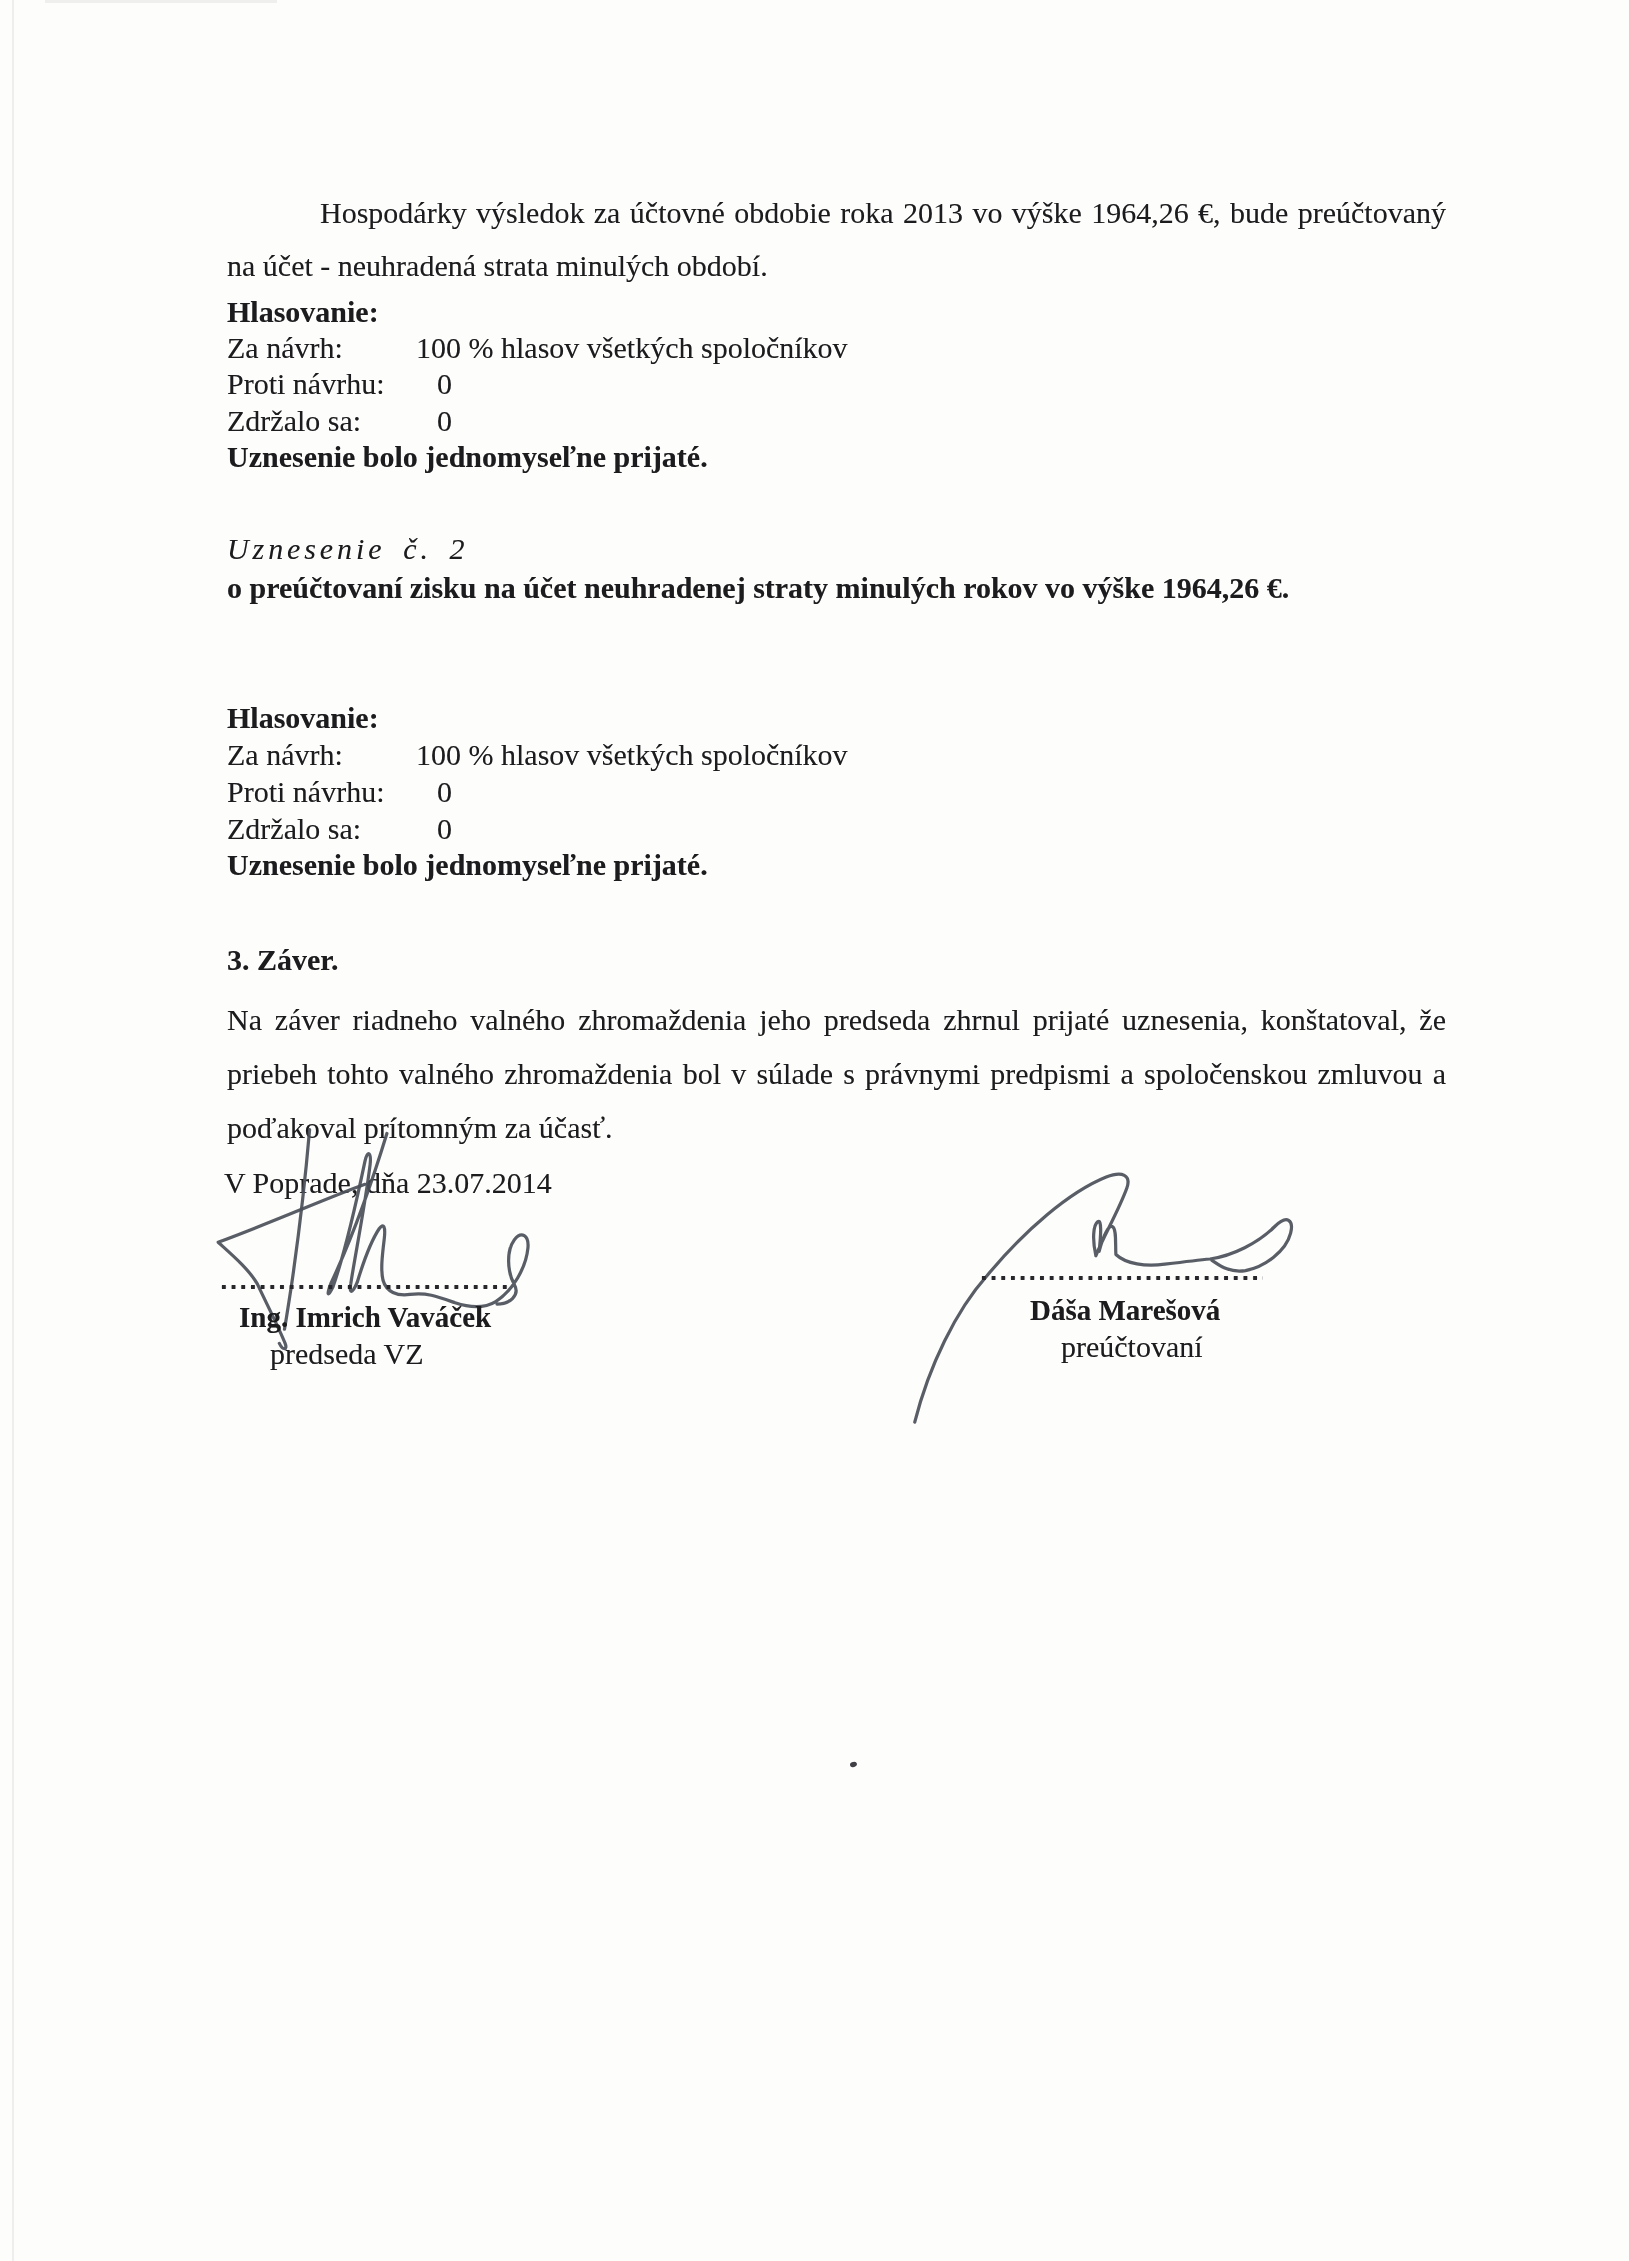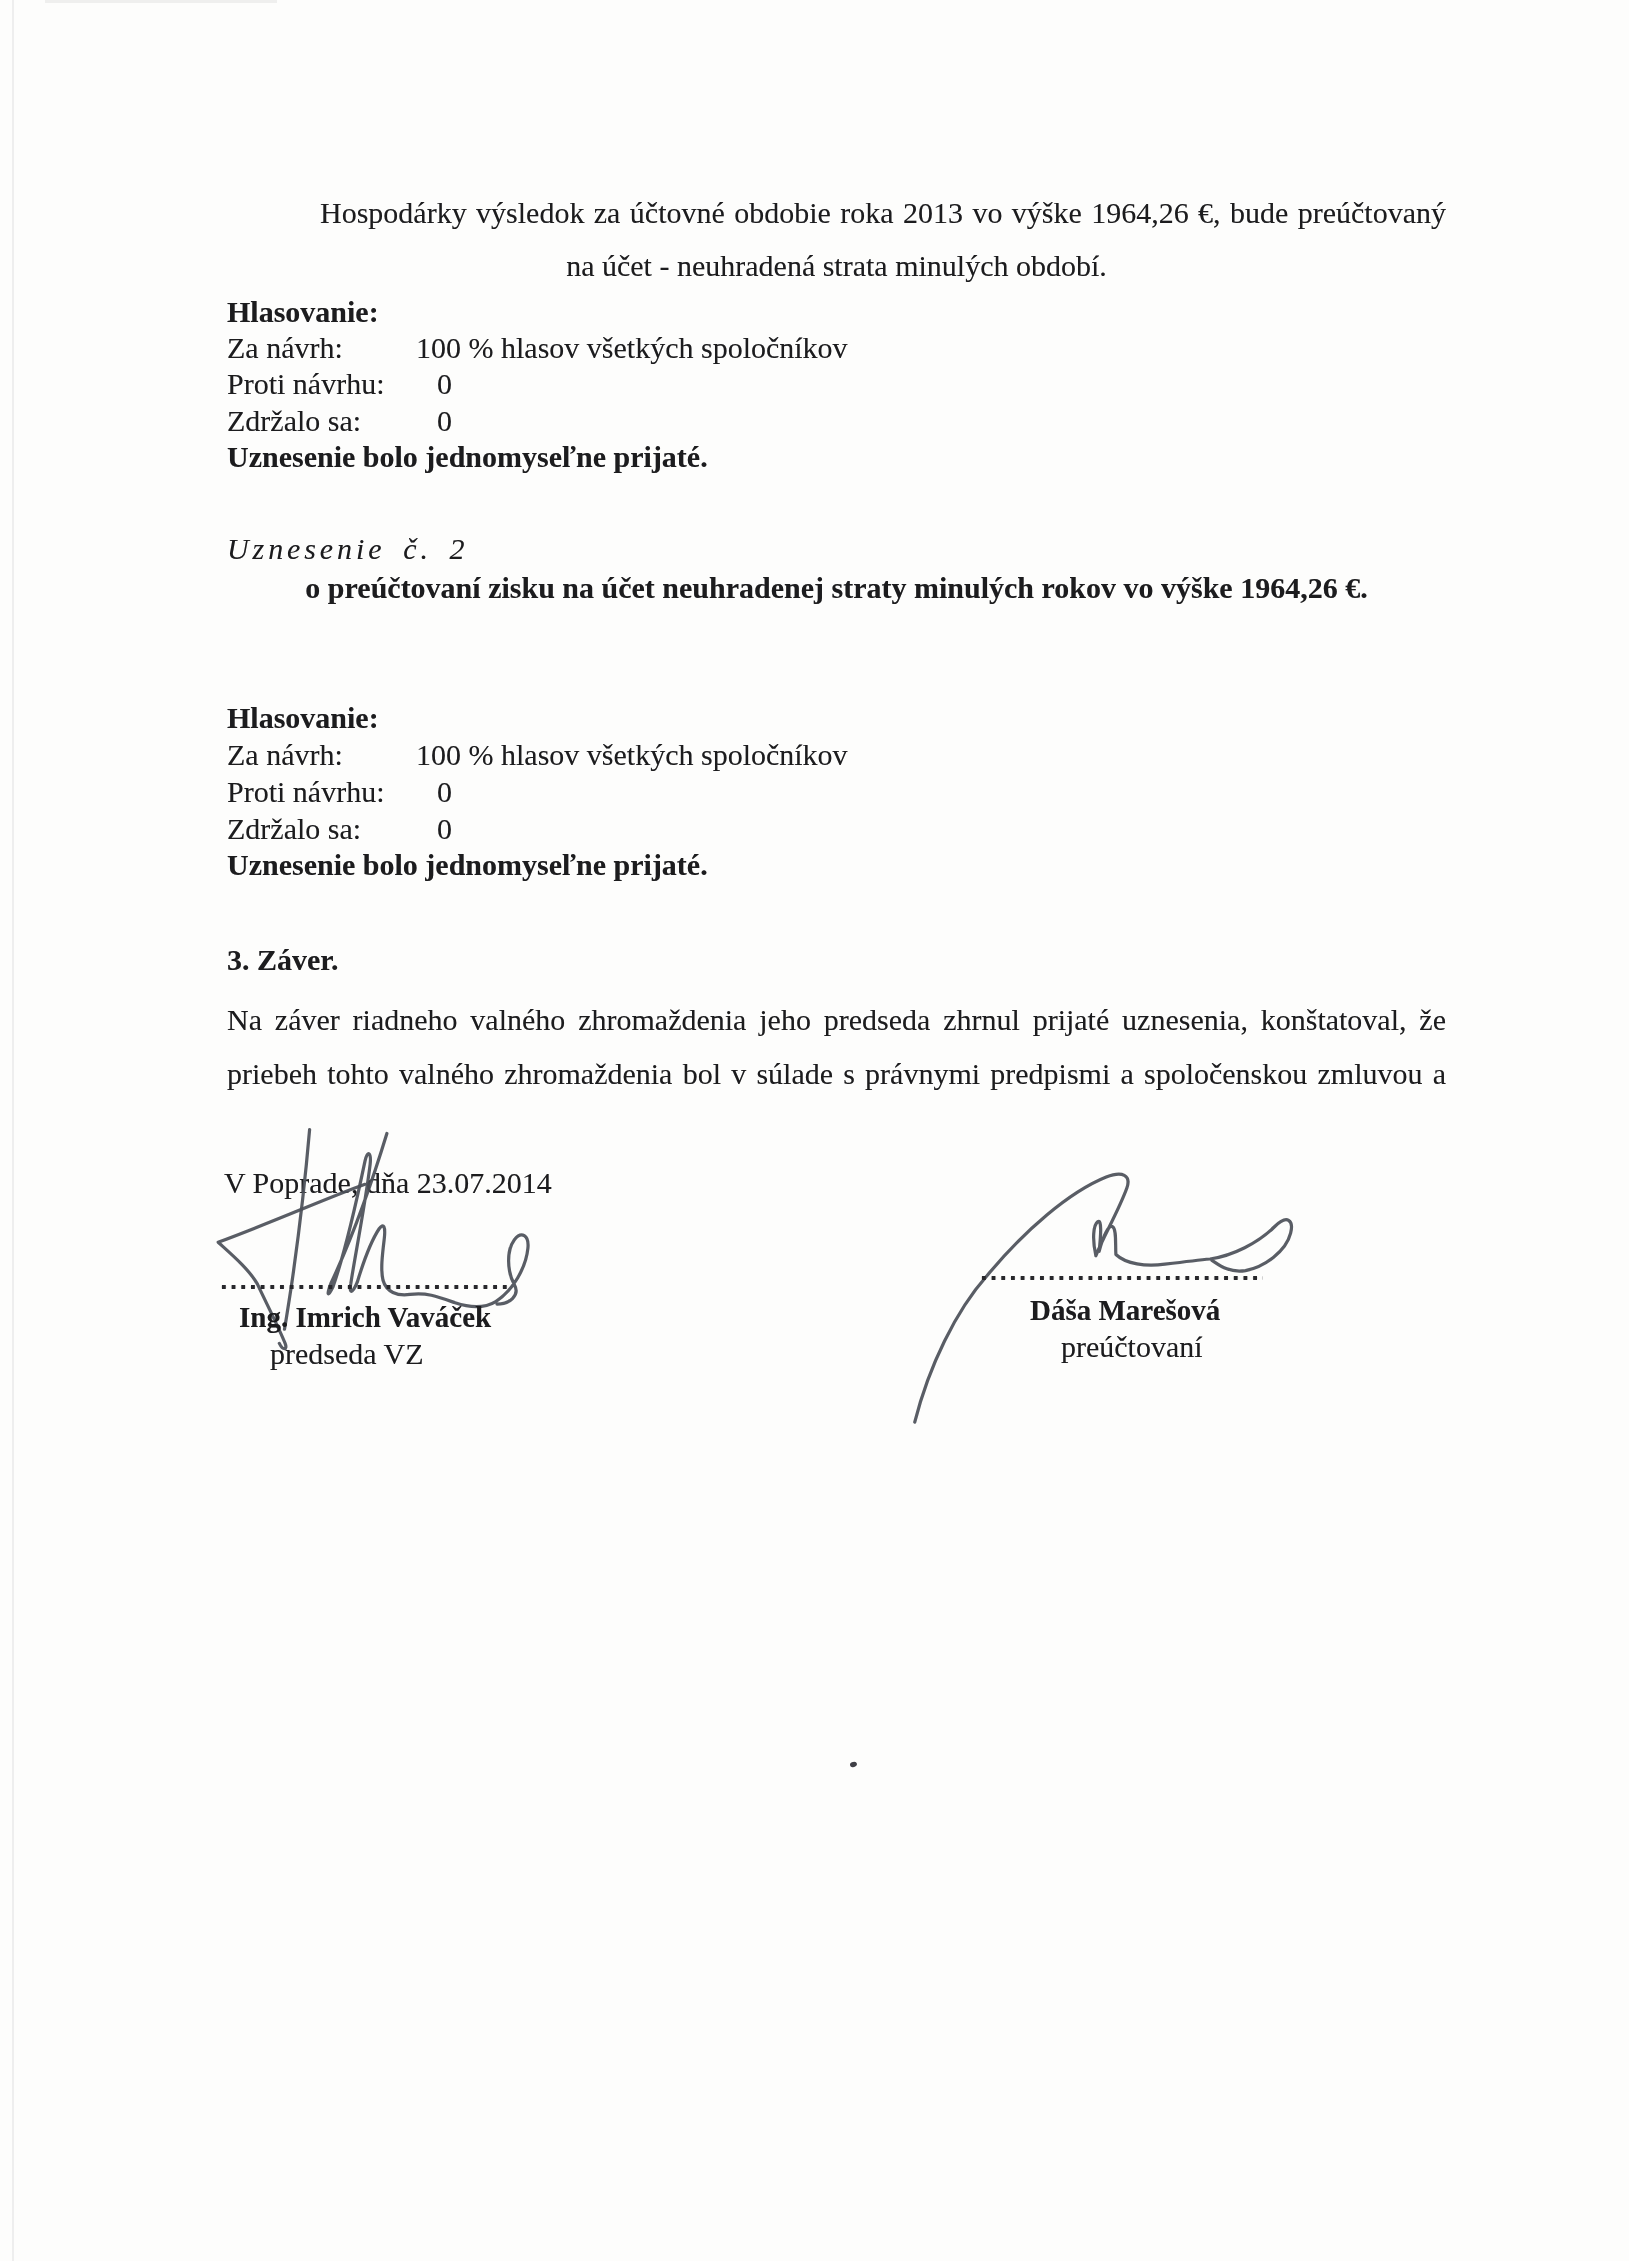--- a/index.html
+++ b/index.html
@@ -26,21 +26,21 @@
     background: #3f3f46; border-radius: 50%; transform: rotate(-15deg);
   }
   
   .text-col { position: absolute; left: 227px; width: 1219px; }
   .line {
     font-size: 30px; line-height: 36px; height: 36px;
     text-shadow: 0 0 0.6px rgba(25,25,28,0.35);
     white-space: nowrap;
     margin-top: 17px;
   }
-  .wrapline { white-space: normal; text-align: center; }
+  .wrapline { white-space: normal; }
   .just { text-align: justify; text-align-last: justify; white-space: normal; }
   .indent { text-indent: 93px; }
   .b { font-weight: bold; }
   .res-heading {
     font-style: italic; letter-spacing: 3.9px; word-spacing: 6.4px;
     font-weight: normal;
   }
   .vrow { display: flex; }
   .vrow .lbl { display: inline-block; width: 189px; flex: 0 0 189px; }
   .vrow .val { display: inline-block; }
@@ -130,20 +130,21 @@
   <div class="text-col" style="top:830px">
     <div class="line b">Uznesenie bolo jednomyseľne prijaté.</div>
   </div>
 
   <div class="text-col" style="top:925px">
     <div class="line b">3. Záver.</div>
   </div>
   <div class="text-col" style="top:984px">
     <div class="line just" style="height:37px;line-height:37px">Na záver riadneho valného zhromaždenia jeho predseda zhrnul prijaté uznesenia, konštatoval, že</div>
     <div class="line just" style="height:37px;line-height:37px">priebeh tohto valného zhromaždenia bol v súlade s právnymi predpismi a spoločenskou zmluvou a</div>
+    <div class="line wrapline" style="line-height:37px">poďakoval prítomným za účasť.</div>
   </div>
 
   <div class="abs line" style="left:224px; top:1148px">V Poprade, dňa 23.07.2014</div>
 
   <svg class="sig-svg" style="left:213px; top:1125px" width="322" height="232" viewBox="0 0 500 360">
     <g stroke="#4b4f58">
       <path d="M 236 92 C 180 112, 90 152, 8 182 C 30 202, 56 224, 69 247 C 83 277, 101 312, 112 339 C 116 349, 109 351, 103 339"></path>
       <path d="M 150 7 C 142 100, 131 186, 122 248 C 118 274, 114 300, 111 317"></path>
       <path d="M 270 13 C 245 95, 211 186, 183 246 C 176 264, 178 268, 186 252 C 206 196, 223 118, 236 56 C 240 38, 246 42, 244 61 C 236 126, 220 206, 214 246 C 211 261, 216 264, 224 244 C 234 211, 248 176, 258 161 C 265 151, 268 158, 266 176 C 263 201, 260 224, 264 241 C 269 259, 286 266, 306 263 C 331 259, 351 267, 376 276 C 391 281, 416 288, 439 274 C 466 257, 486 221, 489 191 C 491 171, 479 164, 468 178 C 456 194, 456 226, 468 248 C 477 264, 461 278, 441 278"></path>
     </g>

